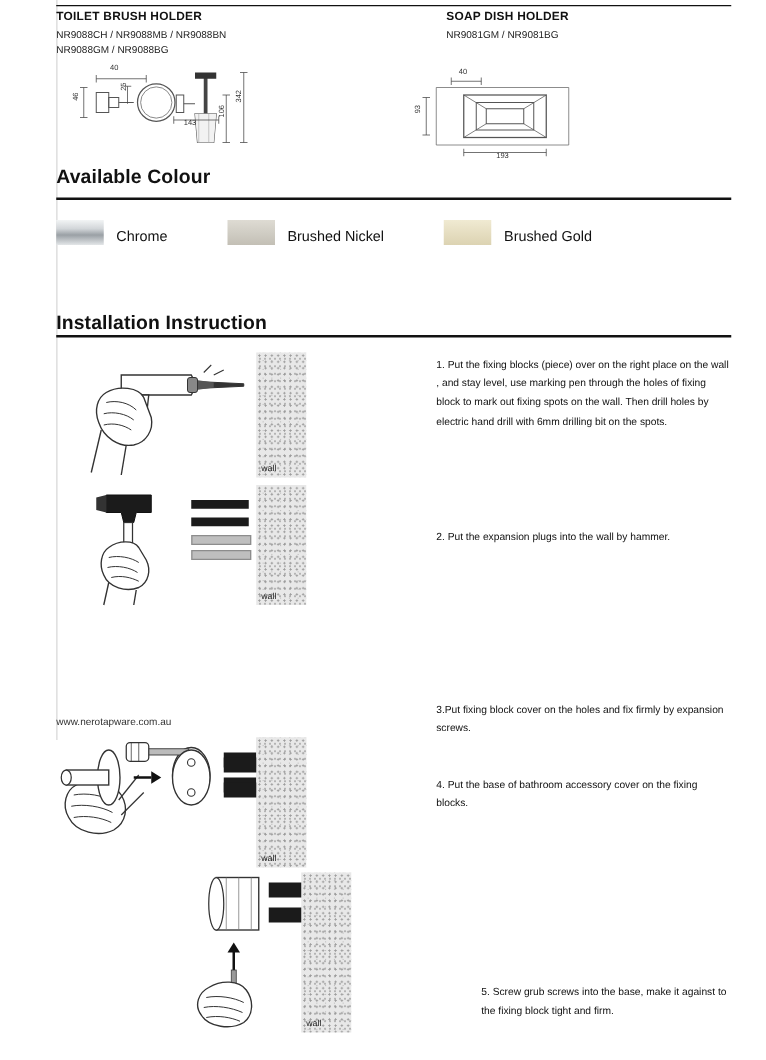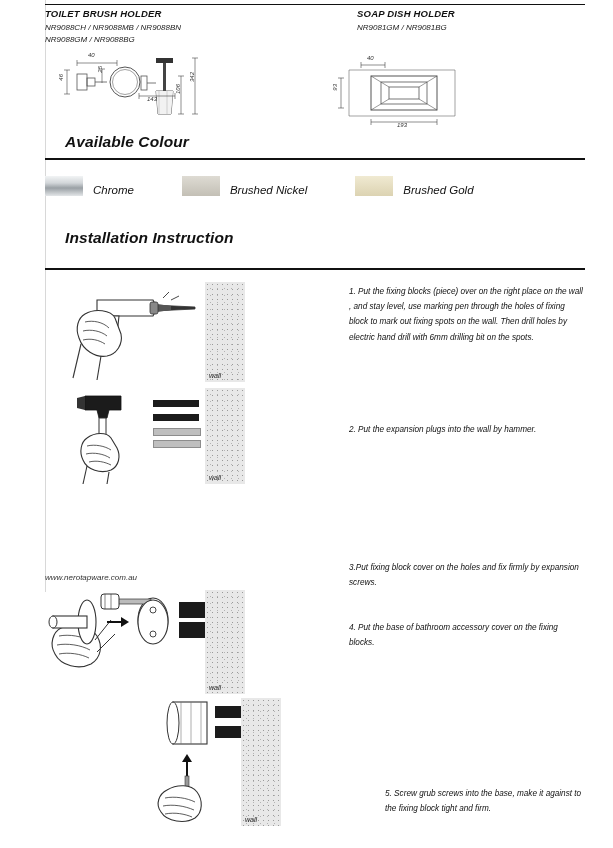--- a/index.html
+++ b/index.html
@@ -14,21 +14,20 @@
     color: #111;
     position: relative;
     overflow: hidden;
   }
   .page {
     position: relative;
     width: 613px;
     height: 592px;
     box-sizing: border-box;
     padding: 0 28px;
-    font-style: italic;
   }
 
   
   .top-rule {
     position: absolute;
     left: 45px;
     right: 28px;
     top: 4px;
     height: 1px;
     background: #111;
@@ -81,21 +80,20 @@
   #dwg-right { position: absolute; left: 280px; top: 0; width: 190px; height: 80px; }
 
   
   .sec-heading {
     position: absolute;
     left: 45px;
     font-size: 15.5px;
     font-weight: bold;
     color: #111;
     letter-spacing: .1px;
-    padding-left: 20px;
   }
   .sec-rule {
     position: absolute;
     left: 45px;
     right: 28px;
     height: 1.6px;
     background: #111;
   }
 
   
@@ -315,21 +313,21 @@
         <span class="sw-label">Brushed Nickel</span>
       </div>
       <span class="sw-gap"></span>
       <div class="sw-item">
         <span class="sw" style="background:linear-gradient(180deg,#f0ead2 0%,#e5ddc0 55%,#dcd3b2 100%);"></span>
         <span class="sw-label">Brushed Gold</span>
       </div>
     </div>
   </div>
 
-  <div class="sec-heading" style="top:229px;">Installation Instruction</div>
+  <div class="sec-heading" style="top:250px;">Installation Instruction</div>
   <div class="sec-rule" style="top:268px;"></div>
 
   <div class="steps">
 
     <div class="step" style="height:112px;">
       <div class="step-art">
         <div class="wall" style="left:160px; top:6px; height:100px;">
           <span class="wall-label">wall</span>
         </div>
         <svg width="170" height="108" viewBox="0 0 170 108" style="position:absolute;left:0;top:2px;">

